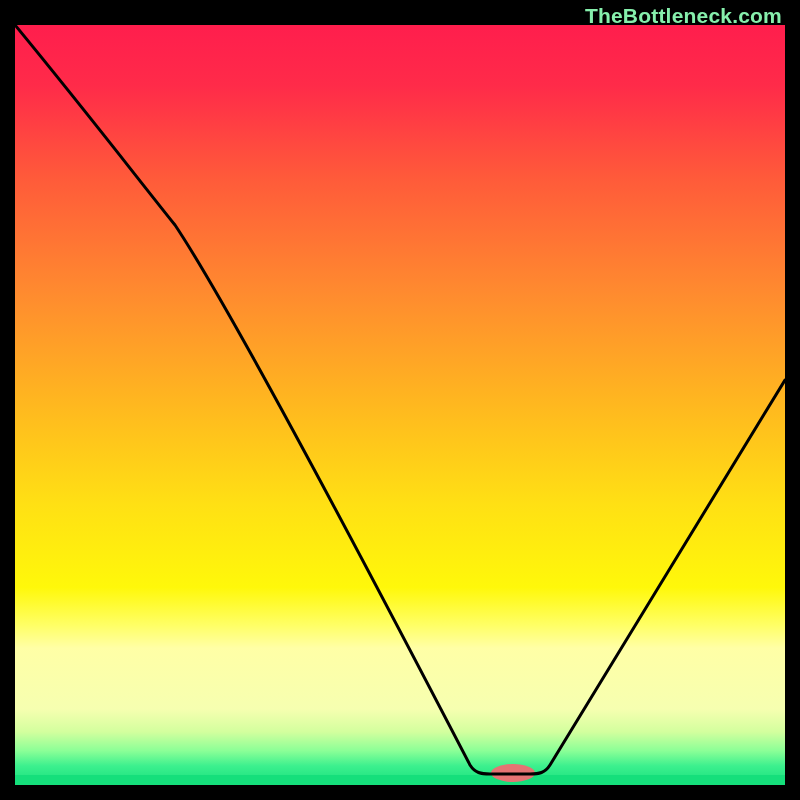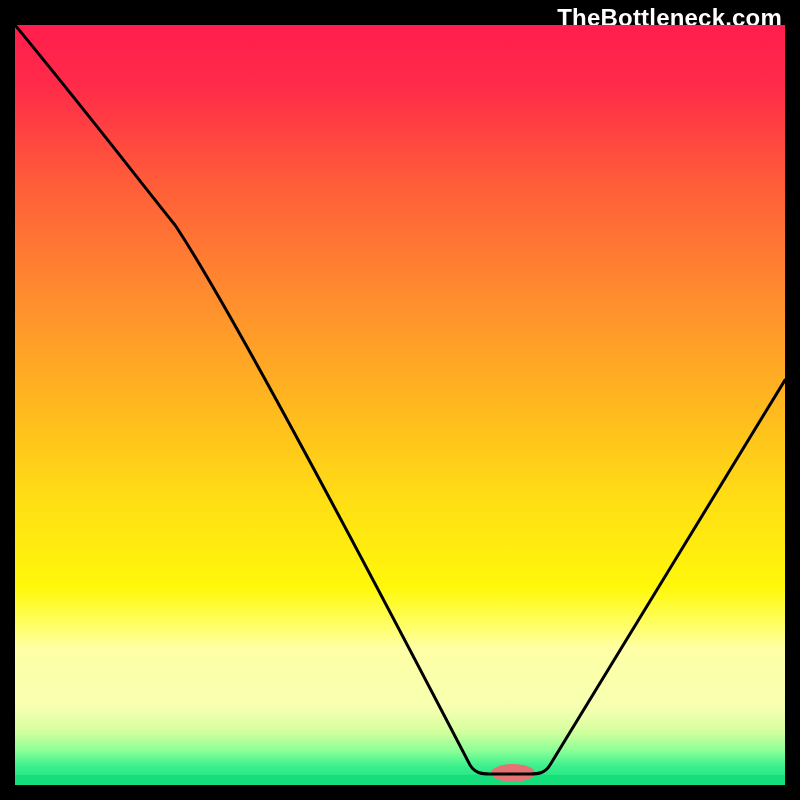--- a/index.html
+++ b/index.html
@@ -16,23 +16,23 @@
     top: 25px;
     width: 770px;
     height: 760px;
     background: #000000;
   }
   .watermark {
     position: absolute;
     top: 4px;
     right: 18px;
     font-family: Arial, Helvetica, sans-serif;
-    font-size: 24px;
+    font-size: 21px;
     font-weight: 600;
-    color: #ffffff;
+    color: #86efac;
     letter-spacing: 0.2px;
   }
   svg {
     display: block;
   }
 </style>
 </head>
 <body>
 
 <div class="watermark">TheBottleneck.com</div>

